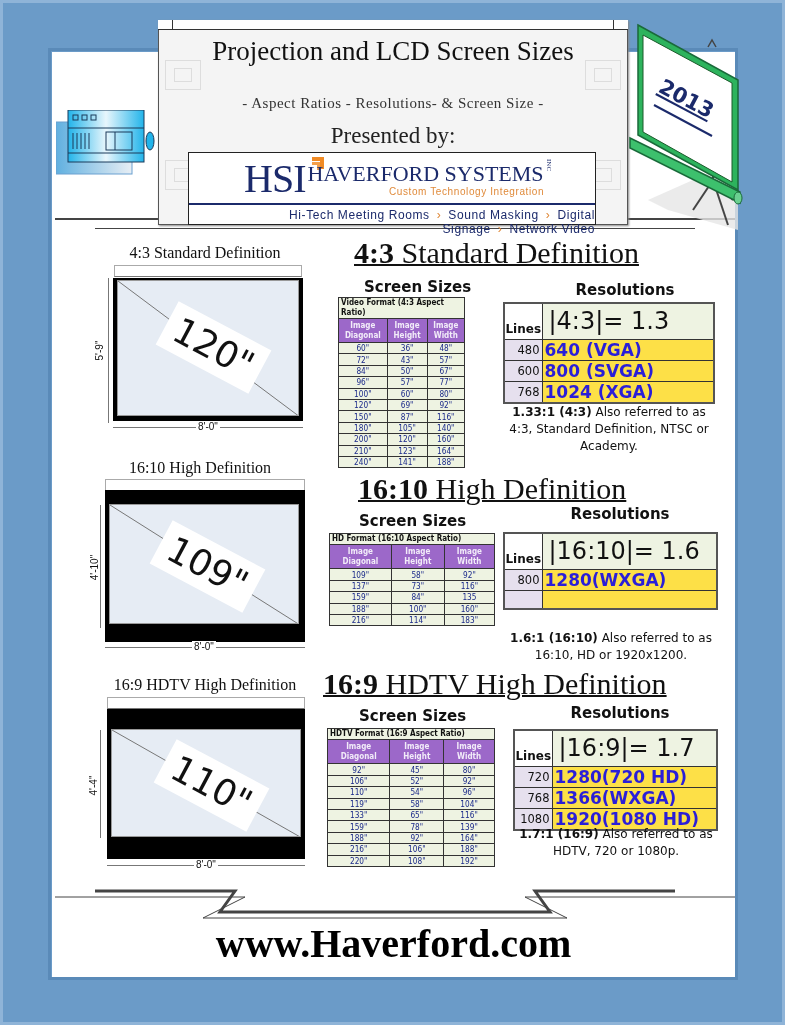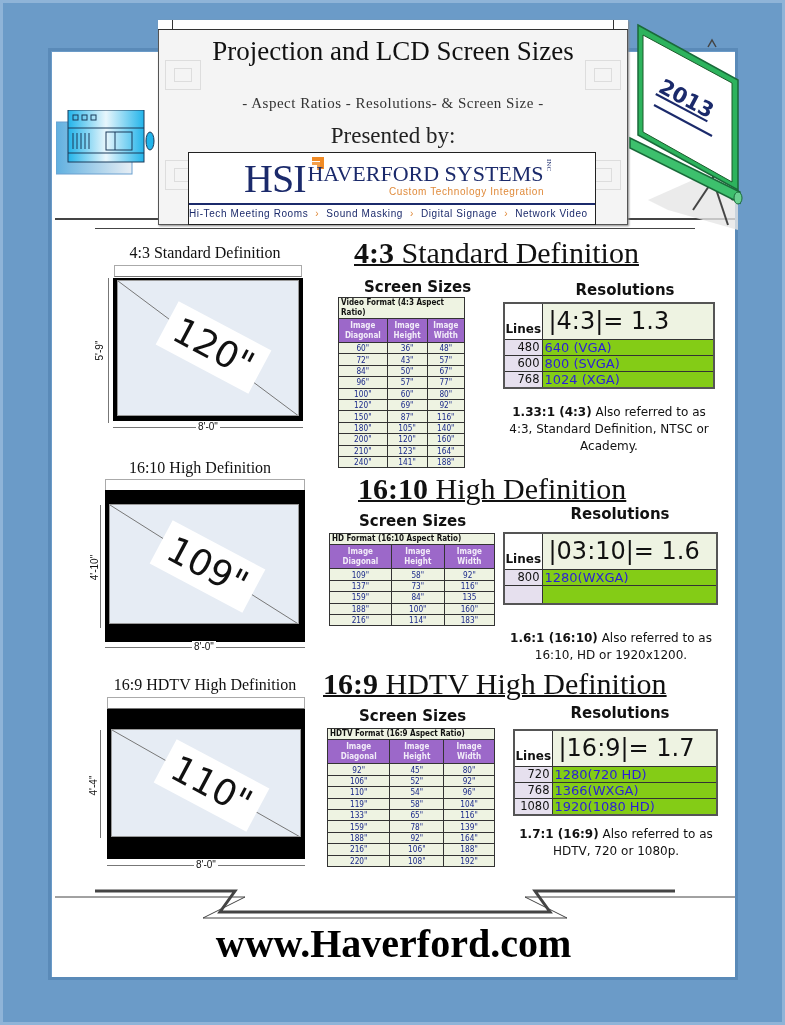--- a/index.html
+++ b/index.html
@@ -21,21 +21,21 @@
   .presented { position: absolute; left: 158px; top: 123px; width: 470px; text-align: center; font-family: "Liberation Serif", serif; font-size: 23px; color: #222; }
   .logo-box { position: absolute; left: 188px; top: 152px; width: 408px; height: 73px; background: #fff; border: 1px solid #222; }
   .logo-main { position: absolute; left: 55px; top: 6px; height: 42px; display: flex; align-items: flex-start; }
   .logo-hsi { font-family: "Liberation Serif", serif; font-size: 40px; color: #1b2a6b; line-height: 40px; letter-spacing: -1px; }
   .logo-name { font-family: "Liberation Serif", serif; font-size: 22px; color: #1b2a6b; line-height: 30px; margin-left: 2px; position: relative; }
   .logo-inc { font-size: 7px; writing-mode: vertical-rl; color: #1b2a6b; font-family: "Liberation Serif", serif; margin-left: 1px; }
   .logo-flag { position: absolute; left: 123px; top: 4px; width: 12px; height: 12px; border-top: 4px solid #f08a24; border-right: 4px solid #f08a24; }
   .logo-flag::after { content: ""; position: absolute; left: 0px; top: 1px; width: 5px; height: 5px; border-top: 3px solid #f5a04a; border-right: 3px solid #f5a04a; }
   .logo-tag { position: absolute; left: 200px; top: 33px; font-size: 10px; color: #e08a3a; letter-spacing: 0.6px; }
   .logo-rule { position: absolute; left: 0; right: 0; top: 50px; height: 2px; background: #1b2a6b; }
-  .logo-services { position: absolute; left: 0; right: 0; top: 55px; text-align: left; font-size: 10px; color: #1b2a6b; letter-spacing: 0.6px; }
+  .logo-services { position: absolute; left: 0; right: 0; top: 55px; text-align: right; font-size: 12px; color: #1b2a6b; letter-spacing: 0.6px; }
   .logo-services .arrow { color: #e08a3a; margin: 0 7px; }
 
   
   .rule-thick { position: absolute; height: 2px; background: #444; }
   .rule-thin { position: absolute; height: 1px; background: #444; }
 
   
   .server-icon { position: absolute; left: 56px; top: 110px; width: 100px; height: 65px; }
 
   
@@ -63,21 +63,21 @@
   table.sizes td { border: 1px solid #333; text-align: center; color: #1b2a8a; background: #eef3e2; height: 11.4px; padding: 0; line-height: 10px; }
   table.sizes .cap td { background: #eef3e2; color: #111; font-weight: bold; text-align: left; padding-left: 2px; font-size: 8px; }
   table.sizes .hdr td { background: #9c68c9; color: #f2ecf9; font-weight: bold; line-height: 10px; height: 24px; font-size: 8px; }
 
   
   table.res { position: absolute; border-collapse: collapse; font-family: "DejaVu Sans", sans-serif; border: 2px solid #555; }
   table.res td { border: 1px solid #333; }
   table.res .lines { background: #fff; font-weight: bold; font-size: 12px; color: #111; width: 38px; text-align: center; vertical-align: bottom; padding: 0 0 3px 0; }
   table.res .ratio { background: #eef3e2; font-size: 24px; color: #111; padding: 0 6px; white-space: nowrap; }
   table.res .num { background: #e6e0ee; font-size: 11.5px; text-align: right; color: #111; padding: 0 2px; height: 16px; }
-  table.res .val { background: #84cc16; font-size: 13px; color: #2a1ed8; font-weight: normal; padding: 0 2px; height: 16px; white-space: nowrap; }
+  table.res .val { background: #fde047; font-size: 17px; color: #2a1ed8; font-weight: bold; padding: 0 2px; height: 16px; white-space: nowrap; }
 
   .res-note { position: absolute; font-family: "DejaVu Sans", sans-serif; font-size: 12px; color: #111; text-align: center; line-height: 17px; }
   .res-note b { font-weight: bold; }
 
   .website { position: absolute; left: 52px; top: 920px; width: 683px; text-align: center; font-family: "Liberation Serif", serif; font-weight: bold; font-size: 40px; color: #000; }
 </style>
 </head>
 <body>
 
 <div class="frame-outer"></div>
@@ -322,21 +322,21 @@
         <td>183"</td>
       </tr>
 </tbody>
   </table>
 
 <div class="sub-heading" style="left:525px; top:505px; width:190px;">Resolutions</div>
 <table class="res" style="left:503px; top:532px; width:215px;">
   <tbody>
       <tr style="height:36px;">
         <td class="lines">Lines</td>
-        <td class="ratio">|03:10|= 1.6</td>
+        <td class="ratio">|16:10|= 1.6</td>
       </tr>
   <tr>
         <td class="num">800</td>
         <td class="val">1280(WXGA)</td>
       </tr>
   <tr>
         <td class="num" style="height:19px;"></td>
         <td class="val"></td>
       </tr>
 </tbody>

